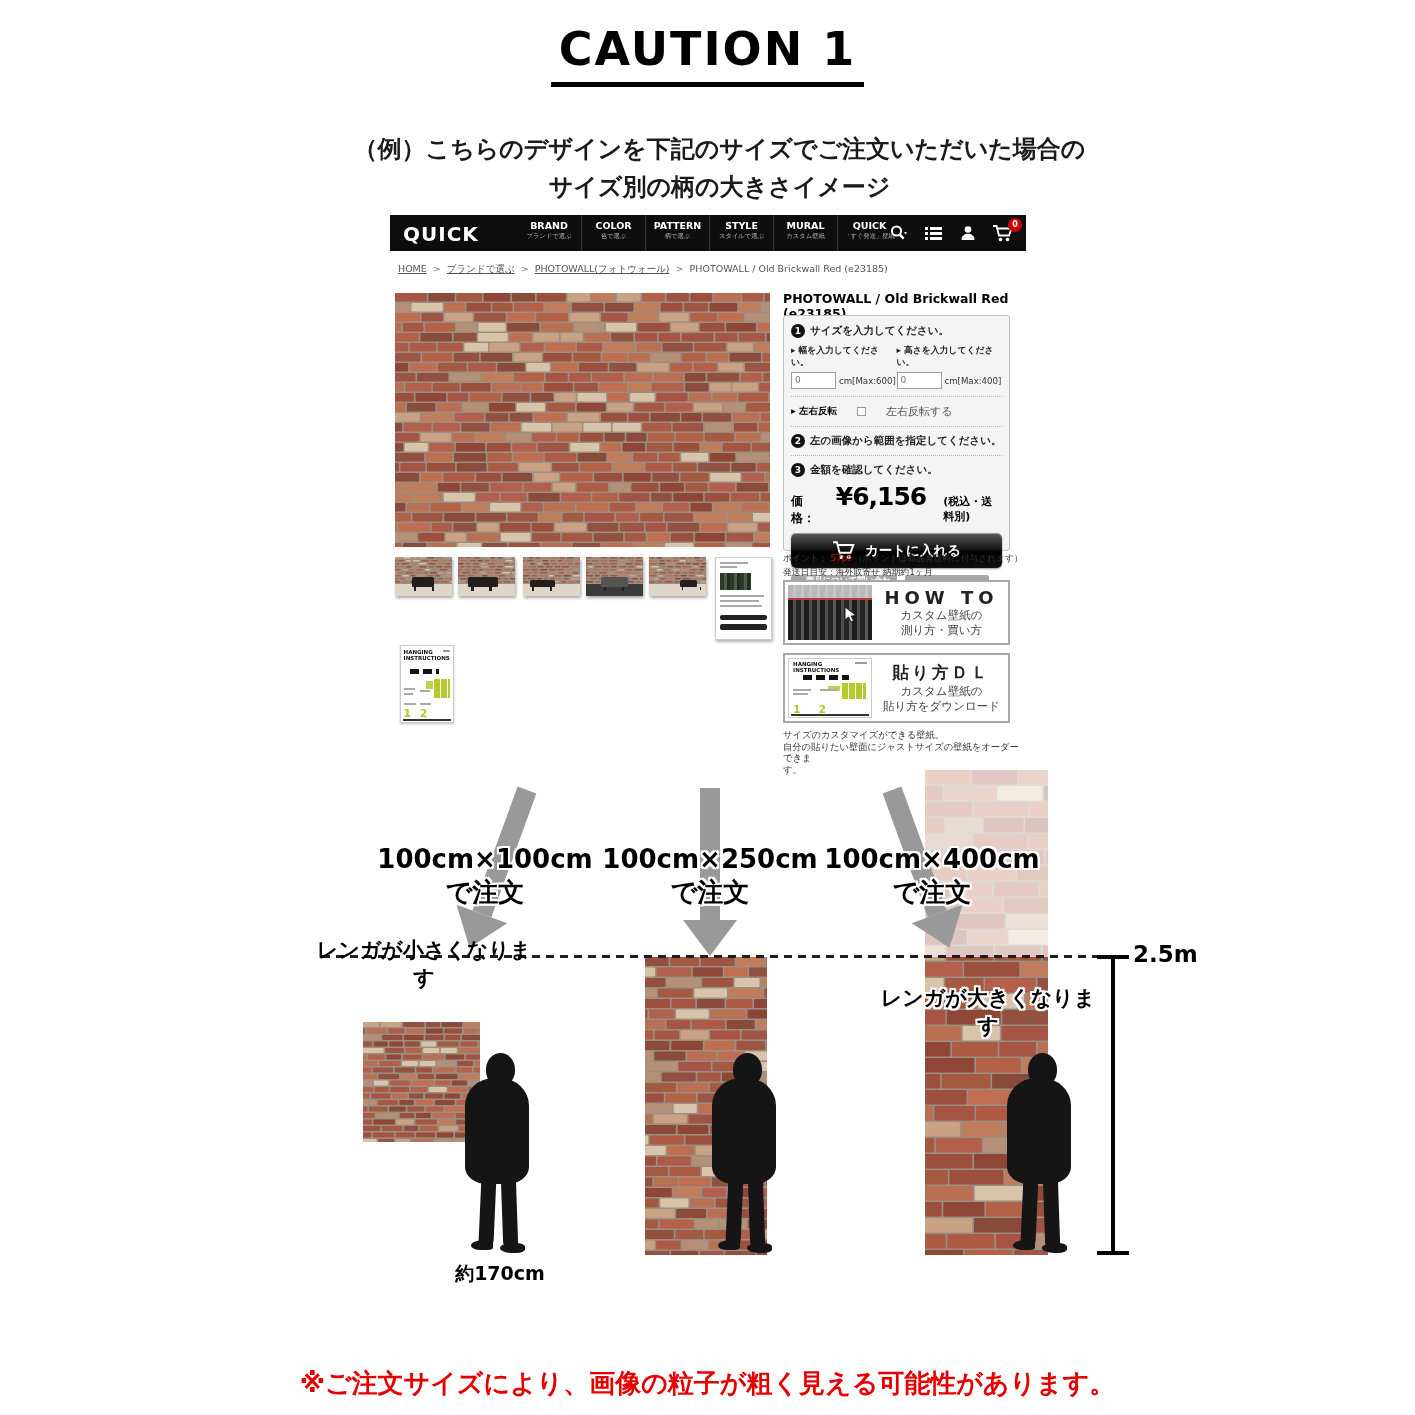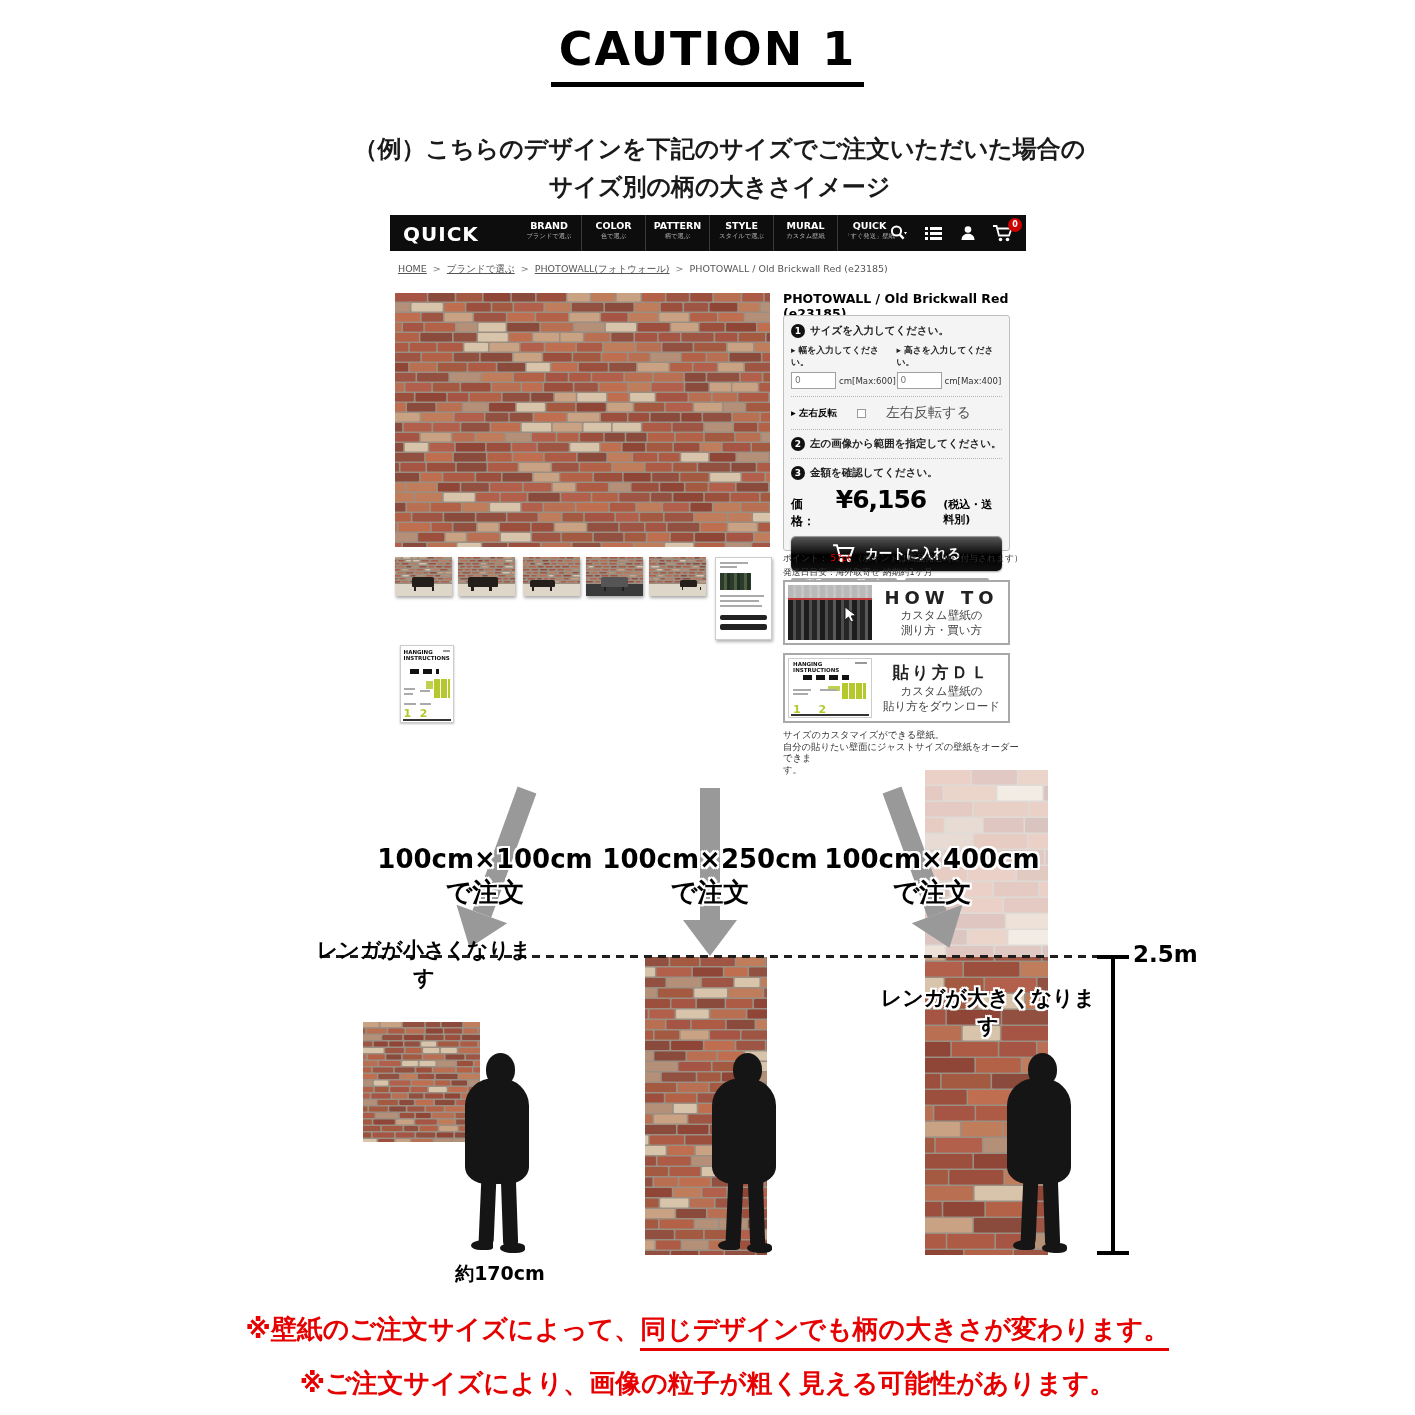--- a/index.html
+++ b/index.html
@@ -45,21 +45,21 @@
   .io-labels { display:flex; margin-top:7px; }
   .io-label { width:108px; font-size:8.8px; font-weight:bold; color:#222; }
   .io-inputs { display:flex; margin-top:3px; }
   .io-cell { width:108px; display:flex; align-items:center; gap:3px; }
   .tbox { width:45px; height:17px; background:#fff; border:1px solid #a0a0a0; font-size:9px; color:#777; padding:2px 0 0 3px; }
   .unit { font-size:8.6px; color:#333; }
   .dotted { border-top:1px dotted #b5b5b5; margin:7px 0; }
   .flip-row { display:flex; align-items:center; gap:20px; font-size:9.5px; }
   .flip-lab { font-weight:bold; }
   .chk { width:9px; height:9px; border:1px solid #999; background:#fff; display:inline-block; }
-  .flip-sub { color:#555; font-size:14px; }
+  .flip-sub { color:#555; font-size:11px; }
   .price-row { margin-top:5px; display:flex; align-items:baseline; gap:17px; }
   .price-lab { font-size:12px; font-weight:bold; }
   .price-val { font-size:25px; font-weight:bold; letter-spacing:-1px; }
   .price-note { font-size:11px; font-weight:bold; }
   .cart-btn { margin-top:6px; width:211px; height:35px; border-radius:5px; cursor:pointer;
               background:linear-gradient(#5a5a5a,#161616 45%,#000 55%,#101010);
               box-shadow:inset 0 1px 1px rgba(255,255,255,.45), 0 1px 2px rgba(0,0,0,.4);
               display:flex; align-items:center; justify-content:center; gap:9px;
               color:#fff; font-size:13.5px; font-weight:bold; }
   .mini-btns { margin-top:7px; display:flex; gap:8px; }
@@ -1707,20 +1707,17 @@
       <div class="p-part p-footR"></div>
   </div>
 
   <div class="person-height">約170cm</div>
 
   <div class="measure-line"></div>
   <div class="measure-cap cap-top"></div>
   <div class="measure-cap cap-bot"></div>
   <div class="measure-label">2.5m</div>
 
-  <div class="warning warn1">
-    <span>※壁紙のご注文サイズによって、</span><span class="warn-u">同じデザインでも柄の大きさが変わります。</span>
-  </div>
   <div class="warning warn2">
     <span>※ご注文サイズにより、画像の粒子が粗く見える可能性があります。</span><span></span>
   </div>
 
 </div>
 
 </body></html>

